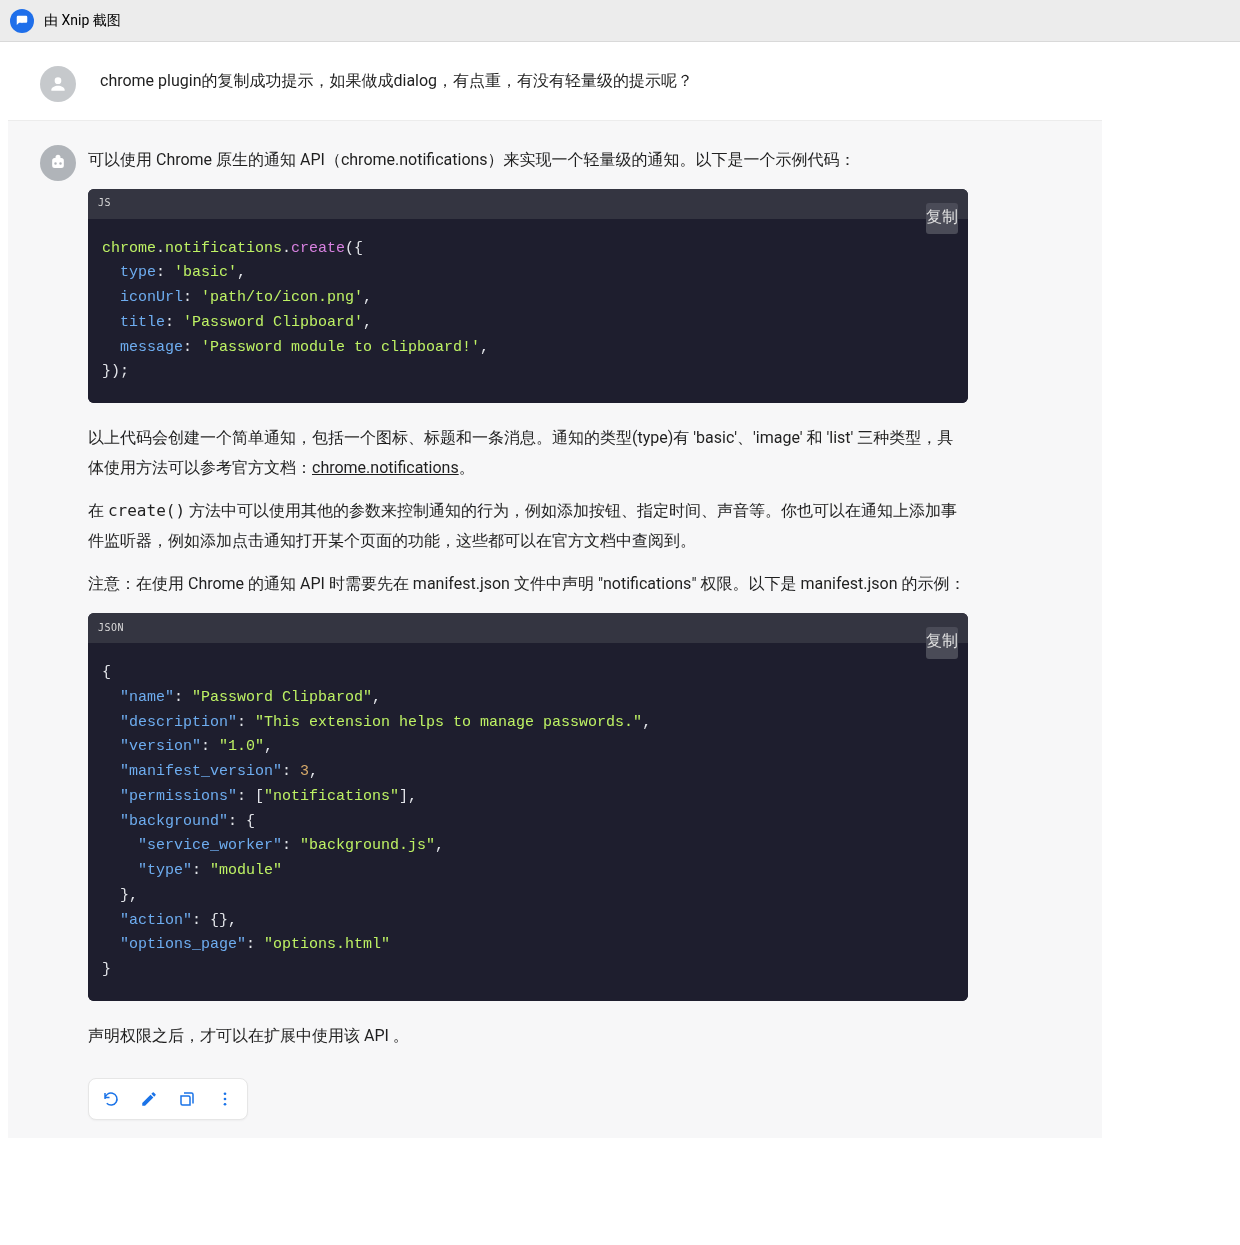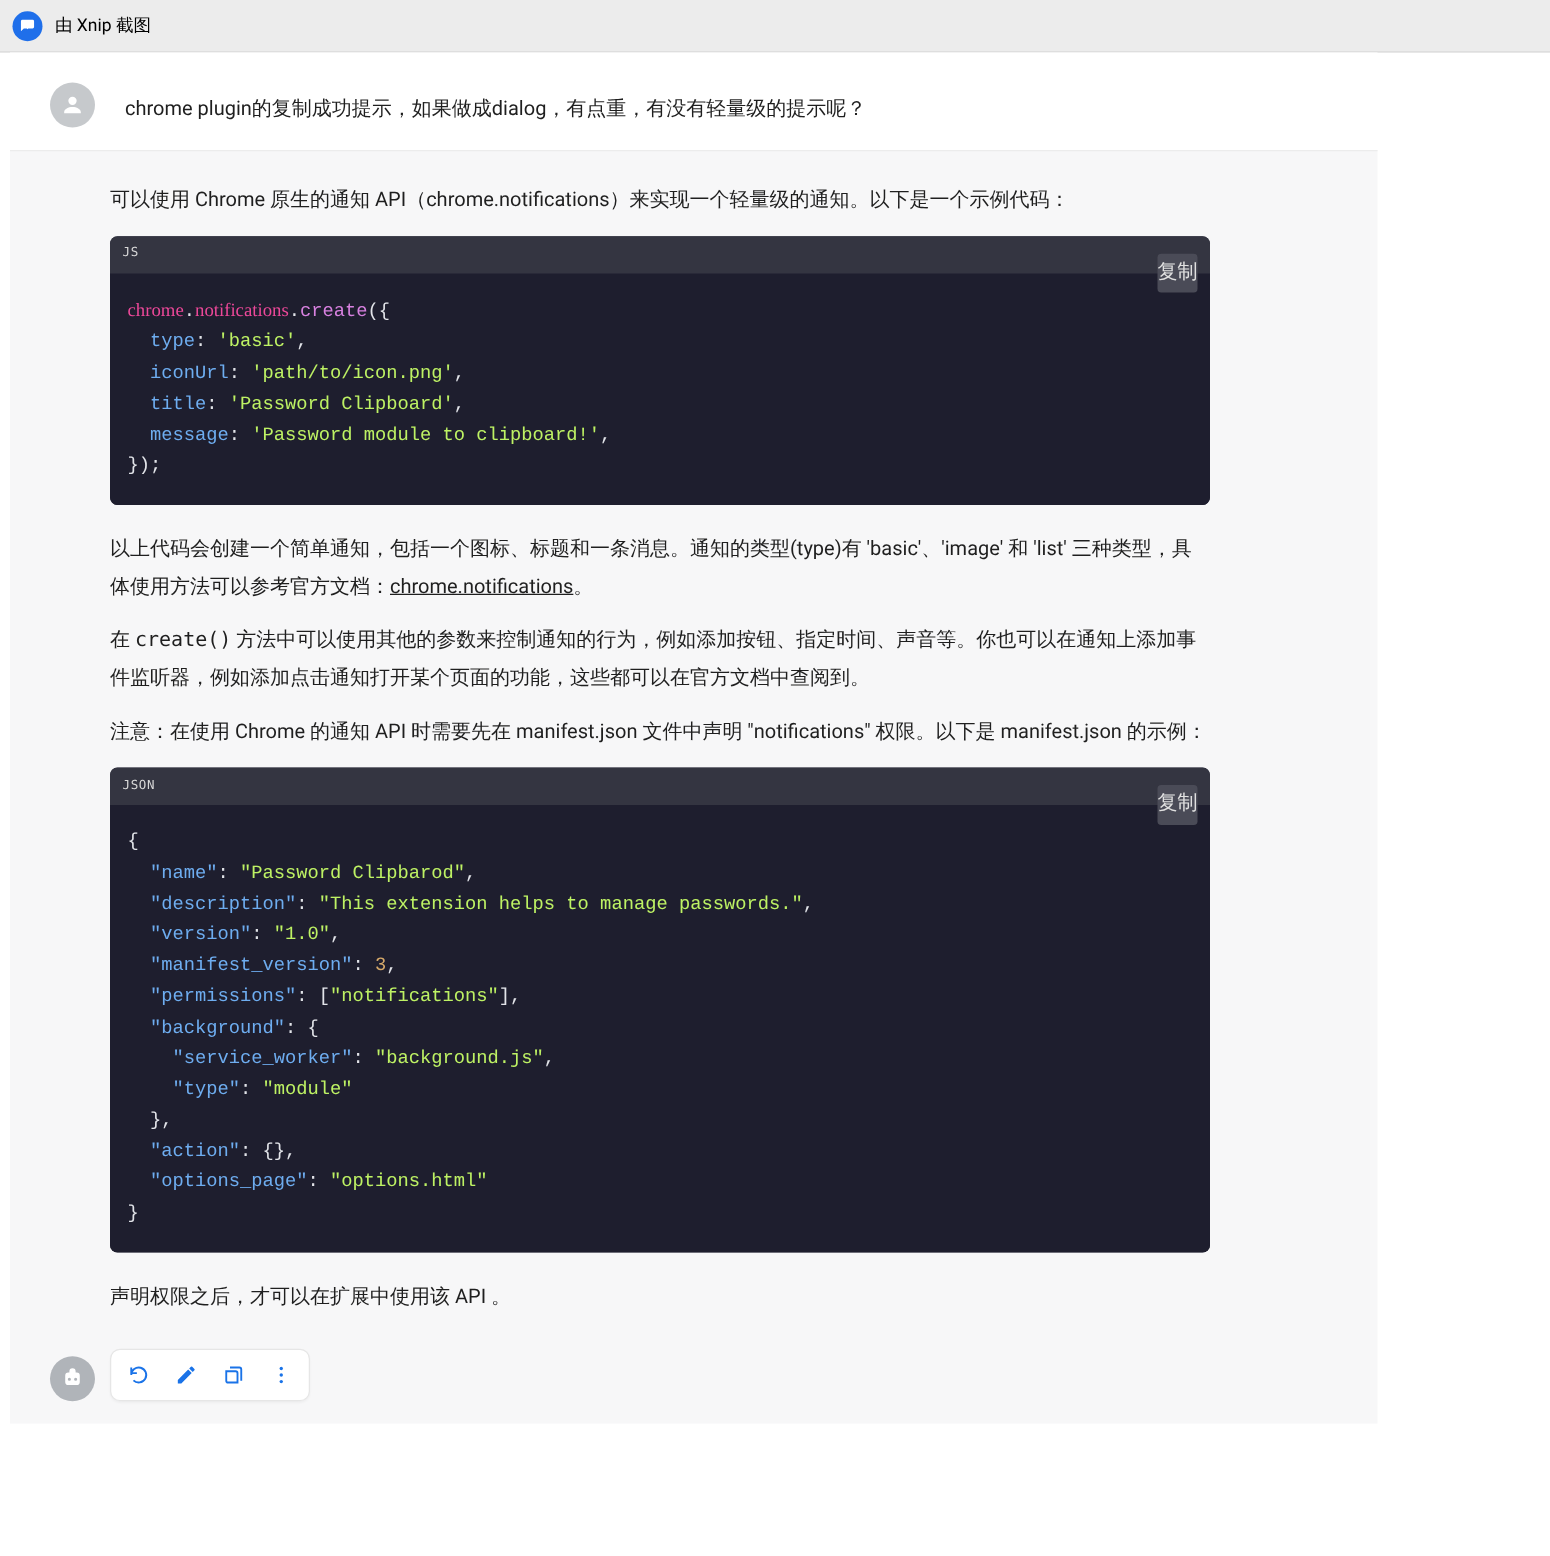--- a/index.html
+++ b/index.html
@@ -27,21 +27,20 @@
   }
   .titlebar-icon svg { width: 14px; height: 14px; fill: #fff; }
   .titlebar-text { font-size: 14px; color: #000000; }
 
   .page { padding: 0; width: 1094px; margin-left: 8px; }
 
   .msg-block {
     display: flex;
     gap: 24px;
     padding: 24px 32px 18px 32px;
-    align-items: flex-end;
   }
   .msg-user { background: #fff; }
   .msg-assistant { background: #f7f7f8; border-top: 1px solid #ececec; gap: 12px; }
 
   .avatar {
     width: 36px; height: 36px;
     border-radius: 50%;
     flex: 0 0 36px;
     display: flex; align-items: center; justify-content: center;
   }
@@ -93,21 +92,21 @@
   }
   .code-body {
     background: #1e1e2e;
     padding: 18px 14px;
     font-size: 15px;
     line-height: 1.65;
     color: #e2e4e9;
     white-space: pre;
     overflow-x: auto;
   }
-  .tok-id   { color: #ec4899; font-family: Liberation Serif, serif; }
+  .tok-id   { color: #bef264; }
   .tok-dot  { color: #e2e4e9; }
   .tok-fn   { color: #d881e0; }
   .tok-pun  { color: #e2e4e9; }
   .tok-key  { color: #6eadf0; }
   .tok-str  { color: #bef264; }
   .tok-num  { color: #d6a96a; }
 
   .mono-inline { font-family: "SFMono-Regular", Consolas, monospace; }
 
   .action-bar {

